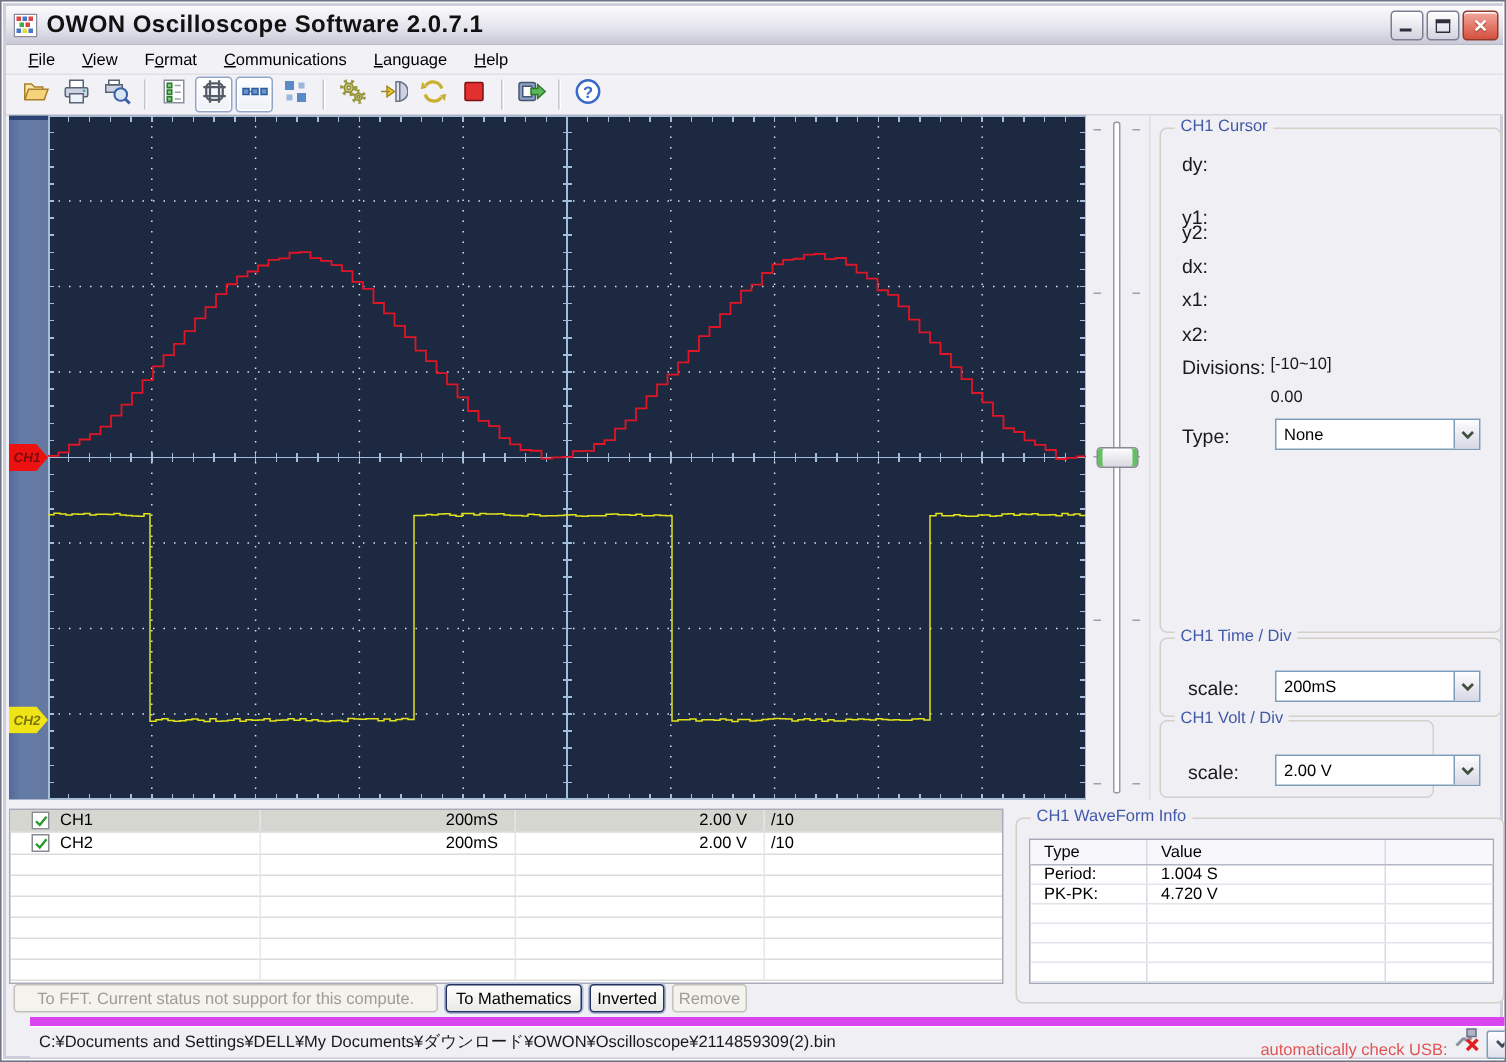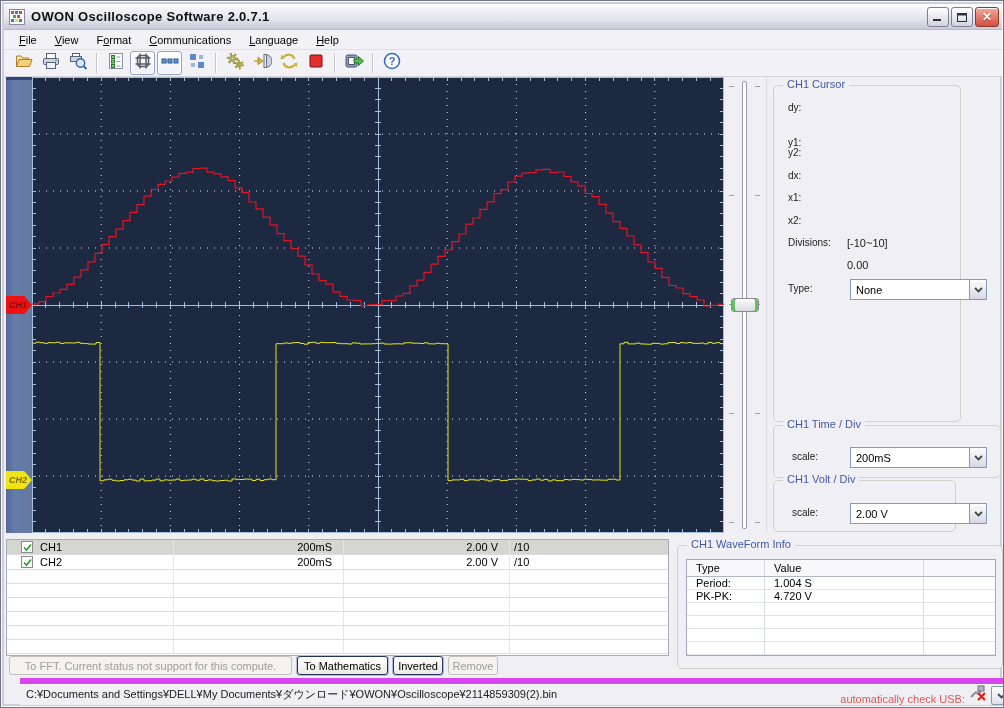--- a/index.html
+++ b/index.html
@@ -8,21 +8,21 @@
     position:relative; width:1004px; height:708px; background:#f0eff4;
     border:1px solid #6e7486;
     box-shadow: inset 0 0 0 1px #fdfdfe, inset 0 0 0 3px #cdced9;
     overflow:hidden;
   }
   
   .titlebar { position:absolute; left:3px; top:3px; width:998px; height:26px;
     background:linear-gradient(#fbfbfd, #e3e3ec 60%, #c9c9d8);
     display:flex; align-items:center; border-bottom:1px solid #b8b8c6; }
   .title-icon { width:16px; height:16px; margin:0 6px 0 5px; flex:0 0 auto; }
-  .title-text { font-size:13px; font-weight:bold; color:#111; letter-spacing:.3px; }
+  .title-text { font-size:16px; font-weight:bold; color:#111; letter-spacing:.3px; }
   .win-btns { position:absolute; right:3px; top:3px; display:flex; gap:2px; }
   .win-btn { width:22px; height:20px; border-radius:3px; border:1px solid #7b7f92;
     background:linear-gradient(#ffffff,#d3d3e0); display:flex; align-items:center; justify-content:center;
     box-shadow: inset 0 1px 0 #fff; cursor:default; }
   .win-btn.close { width:24px; background:linear-gradient(#f2a9a0,#d64f3c); border-color:#8e3a2c;
     color:#fff; font-weight:bold; font-size:12px; text-shadow:0 1px 1px #90301f; }
   
   .menubar { position:absolute; left:3px; top:29px; width:998px; height:20px;
     background:#f2f1f6; display:flex; align-items:center; padding-left:6px;
     border-bottom:1px solid #e0dfe8; }
@@ -48,21 +48,21 @@
   .vslider-tick { position:absolute; width:5px; height:1px; background:#9fa0ae; }
   .vslider-handle { position:absolute; left:730px; top:297px; width:28px; height:14px;
     border:1px solid #8a8a96; border-radius:3px;
     background:linear-gradient(#fcfcfc,#d9d9e2);
     box-shadow: inset 3px 0 0 #63c063, inset -3px 0 0 #63c063, inset 0 1px 0 #fff; }
   .v-divider { position:absolute; left:765px; top:76px; width:1px; height:456px; background:#dcdce4; }
   
   .gb { position:absolute; border:1px solid #d3d0c7; border-radius:5px; }
   .gb-title { position:absolute; top:-8px; left:9px; background:#f0eff4; padding:0 4px;
     color:#4159a8; font-size:11px; white-space:nowrap; }
-  .cursor-row { position:absolute; left:14px; font-size:10px; color:#1a1a1a; }
+  .cursor-row { position:absolute; left:14px; font-size:13px; color:#1a1a1a; }
   .cursor-val { position:absolute; left:73px; font-size:11px; color:#1a1a1a; }
   
   .combo { position:absolute; height:21px; background:#fff; border:1px solid #7f9db9;
     display:flex; align-items:center; }
   .combo-val { flex:1; font-size:11px; padding-left:5px; color:#000; }
   .combo-btn { width:17px; height:100%; border-left:1px solid #7f9db9;
     background:linear-gradient(#fefefe,#d7d7e6); display:flex; align-items:center; justify-content:center; }
   
   .channel-table { position:absolute; left:5px; top:538px; width:663px; height:117px;
     background:#fff; border:1px solid #a8aab8; overflow:hidden; }
@@ -288,21 +288,21 @@
       <div class="vslider-tick" style="left: 728px; top: 303px;"></div>
       <div class="vslider-tick" style="left: 754px; top: 303px;"></div>
       <div class="vslider-tick" style="left: 728px; top: 412px;"></div>
       <div class="vslider-tick" style="left: 754px; top: 412px;"></div>
       <div class="vslider-tick" style="left: 728px; top: 521px;"></div>
       <div class="vslider-tick" style="left: 754px; top: 521px;"></div>
     </div>
   <div class="vslider-handle"></div>
   <div class="v-divider"></div>
 
-  <div class="gb" style="left:772px; top:84px; width:188px; height:337px;">
+  <div class="gb" style="left:772px; top:84px; width:228px; height:337px;">
     <span class="gb-title">CH1 Cursor</span>
     <div id="cursor-fields">
         <span class="cursor-row" style="top: 16px;">dy:</span>
         <span class="cursor-row" style="top: 51px; text-align: center;">y1:</span>
         <span class="cursor-row" style="top: 61px;">y2:</span>
         <span class="cursor-row" style="top: 83.5px;">dx:</span>
         <span class="cursor-row" style="top: 106px;">x1:</span>
         <span class="cursor-row" style="top: 128.5px;">x2:</span>
       </div>
     <span class="cursor-row" style="top:151px;">Divisions:</span>

